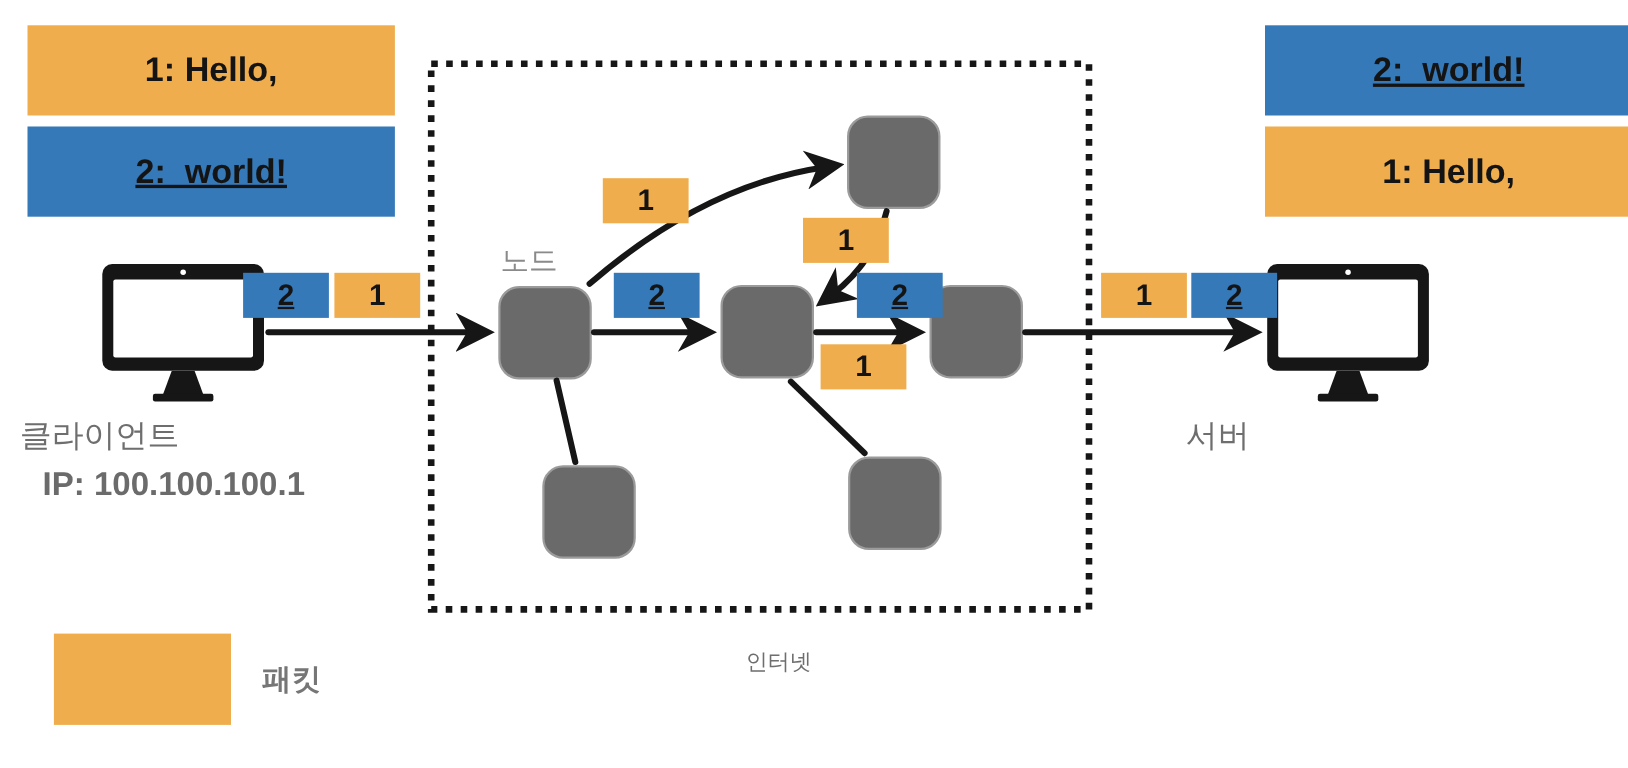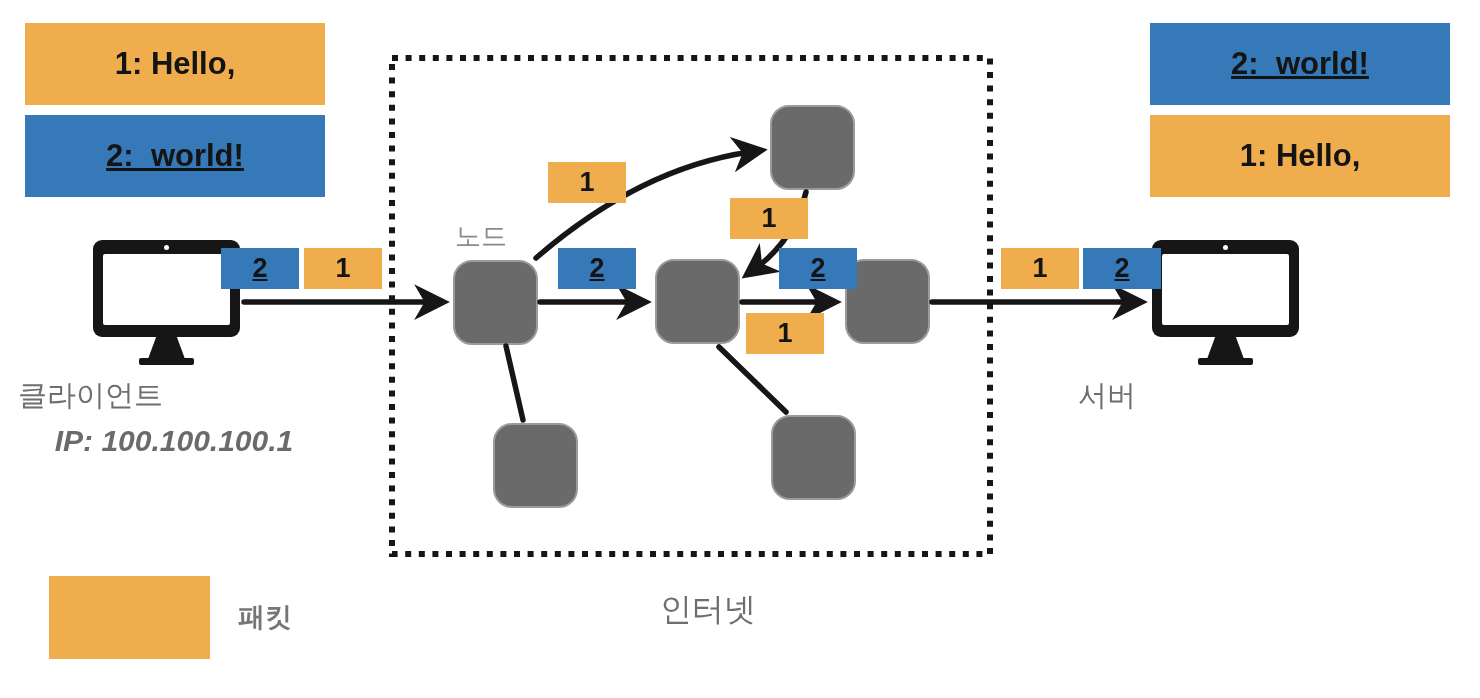--- a/index.html
+++ b/index.html
@@ -2,21 +2,21 @@
 <html style="--orange: #F0AD4D; --blue: #3579B8; --node-gray: #6A6A6A; --text-gray: #6E6E6E; --ink: #161616;"><head>
 <meta charset="utf-8">
 <style>
   html,body{margin:0;padding:0;background:#ffffff;}
   #canvas{
     position:relative;width:1480px;height:698px;overflow:hidden;background:#fff;
     font-family:"Liberation Sans","DejaVu Sans",sans-serif;
   }
   
   .msgbox{
-    position:absolute;width:300px;height:82px;display:flex;align-items:center;justify-content:center;
+    position:absolute;width:334px;height:82px;display:flex;align-items:center;justify-content:center;
     font-size:31px;font-weight:bold;color:#141414;white-space:pre;
   }
   .fill-orange{background:var(--orange);}
   .fill-blue{background:var(--blue);text-decoration:underline;}
   
   .tag{
     position:absolute;width:78px;height:41px;display:flex;align-items:center;justify-content:center;
     font-size:27px;font-weight:bold;color:#141414;z-index:6;white-space:pre;
   }
   
@@ -28,21 +28,21 @@
   .monitor{position:absolute;width:147px;height:125px;z-index:3;}
   .mon-frame{position:absolute;left:0;top:0;width:147px;height:97px;background:var(--ink);border-radius:9px;}
   .mon-screen{position:absolute;left:10px;top:14px;width:127px;height:71px;background:#ffffff;border-radius:2px;}
   .mon-cam{position:absolute;left:71px;top:5px;width:5px;height:5px;border-radius:50%;background:#ffffff;}
   .mon-stand{position:absolute;left:55px;top:97px;width:37px;height:22px;background:var(--ink);
     clip-path:polygon(22% 0,78% 0,100% 100%,0 100%);}
   .mon-base{position:absolute;left:46px;top:118px;width:55px;height:7px;background:var(--ink);border-radius:2px;}
   
   .devlabel{position:absolute;width:300px;font-size:29px;color:var(--text-gray);}
   .iplabel{position:absolute;width:300px;text-align:center;font-size:30px;font-weight:bold;color:#6b6b6b;}
-  .graylabel{position:absolute;font-size:32px;color:var(--text-gray);}
+  .graylabel{position:absolute;font-size:20px;color:var(--text-gray);}
   .nodelabel{position:absolute;left:455px;top:219px;width:82px;font-size:26px;color:#8a8a8a;}
   .legend-swatch{position:absolute;left:49px;top:576px;width:161px;height:83px;background:var(--orange);}
   .legend-label{position:absolute;left:238px;top:599px;font-size:27px;font-weight:bold;color:#767676;}
   
   #wires{position:absolute;left:0;top:0;z-index:4;pointer-events:none;}
   .arr{stroke:var(--ink);stroke-width:5.5;fill:none;stroke-linecap:round;}
   .dotbox{stroke:var(--ink);stroke-width:6;fill:none;stroke-dasharray:6 7.6;}
   .arrhead{fill:var(--ink);}
 </style>
 </head>
@@ -57,21 +57,21 @@
   <div class="msgbox fill-orange" style="left:1150px;top:115px;">1: Hello,</div>
 
   <div class="monitor" style="left:93px;top:240px;">
     <div class="mon-frame"></div>
     <div class="mon-screen"></div>
     <div class="mon-cam"></div>
     <div class="mon-stand"></div>
     <div class="mon-base"></div>
   </div>
   <div class="devlabel" style="left:18px;top:376px;">클라이언트</div>
-  <div class="iplabel" style="left:24px;top:424px;font-style:italic;">IP: 100.100.100.1</div>
+  <div class="iplabel" style="left:8px;top:424px;">IP: 100.100.100.1</div>
 
   <div class="monitor" style="left:1152px;top:240px;">
     <div class="mon-frame"></div>
     <div class="mon-screen"></div>
     <div class="mon-cam"></div>
     <div class="mon-stand"></div>
     <div class="mon-base"></div>
   </div>
   <div class="devlabel" style="left:1078px;top:376px;">서버</div>
 

